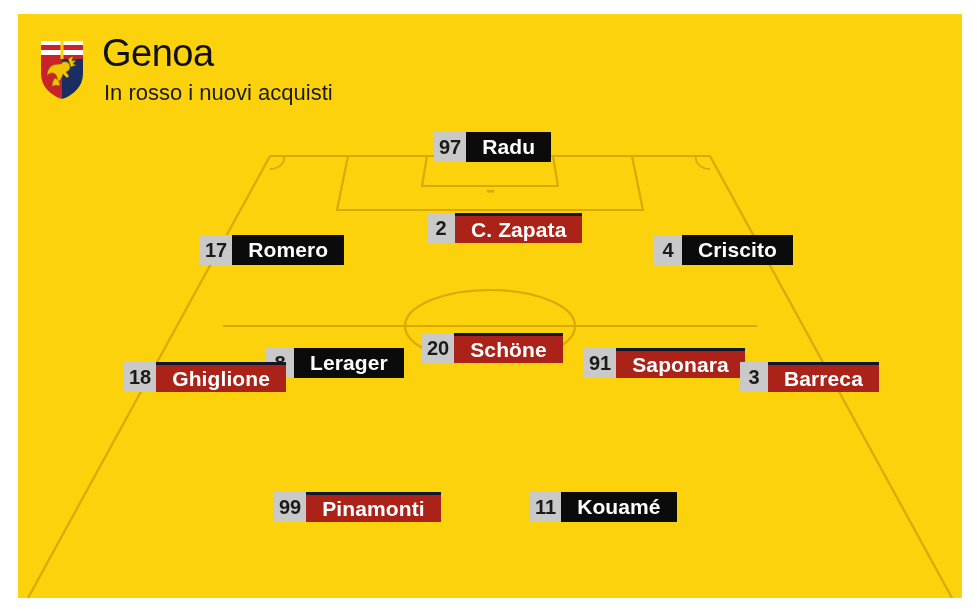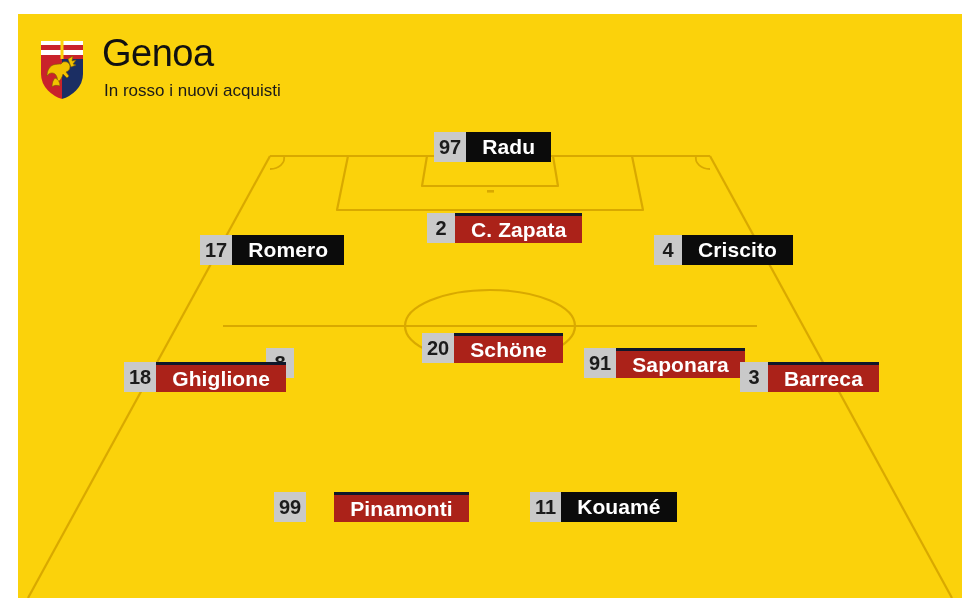--- a/index.html
+++ b/index.html
@@ -64,21 +64,21 @@
   #club-name {
     font-size: 38px;
     font-weight: 400;
     color: #111111;
     letter-spacing: -0.5px;
     line-height: 1;
     margin: 0;
     padding: 0;
   }
   #club-subtitle {
-    font-size: 17px;
+    font-size: 22px;
     font-weight: 400;
     color: #1a1a1a;
     line-height: 1;
     margin: 10px 0 0 2px;
     padding: 0;
   }
 
   
   .player {
     position: absolute;
@@ -198,34 +198,35 @@
         <div class="player squad" style="left: 636px; top: 221px;">
           <div class="num">4</div>
           <div class="nm">Criscito</div>
         </div>
         <div class="player newsigning" style="left: 404px; top: 319px;">
           <div class="num">20</div>
           <div class="nm">Schöne</div>
         </div>
         <div class="player squad" style="left: 248px; top: 334px;">
           <div class="num">8</div>
+          <div class="nm">Lerager</div>
         </div>
         <div class="player newsigning" style="left: 566px; top: 334px;">
           <div class="num">91</div>
           <div class="nm">Saponara</div>
         </div>
         <div class="player newsigning" style="left: 106px; top: 348px;">
           <div class="num">18</div>
           <div class="nm">Ghiglione</div>
         </div>
         <div class="player newsigning" style="left: 722px; top: 348px;">
           <div class="num">3</div>
           <div class="nm">Barreca</div>
         </div>
-        <div class="player newsigning" style="left: 256px; top: 478px; gap: 28px;">
+        <div class="player newsigning" style="left: 256px; top: 478px;">
           <div class="num">99</div>
           <div class="nm">Pinamonti</div>
         </div>
         <div class="player squad" style="left: 512px; top: 478px;">
           <div class="num">11</div>
           <div class="nm">Kouamé</div>
         </div>
       </div>
 
   </div>

